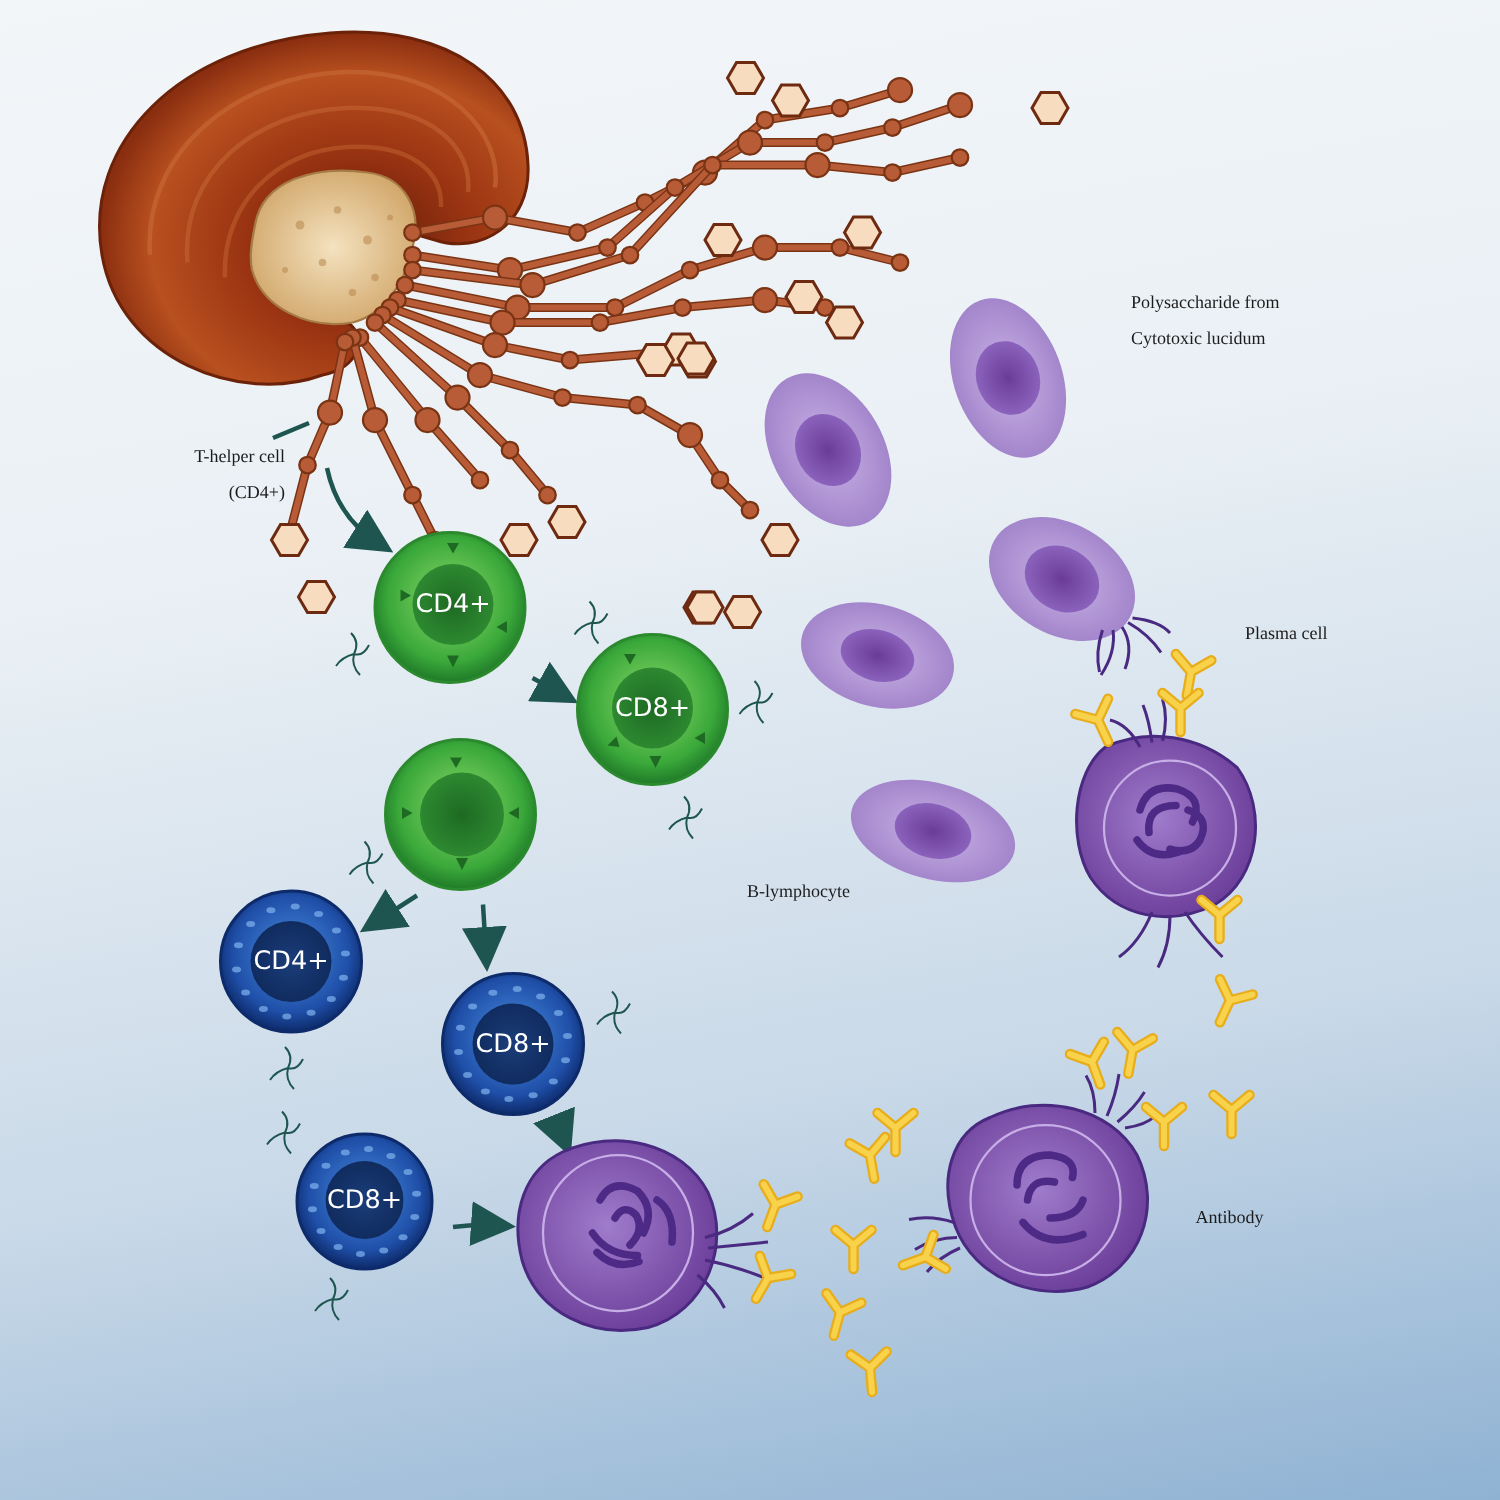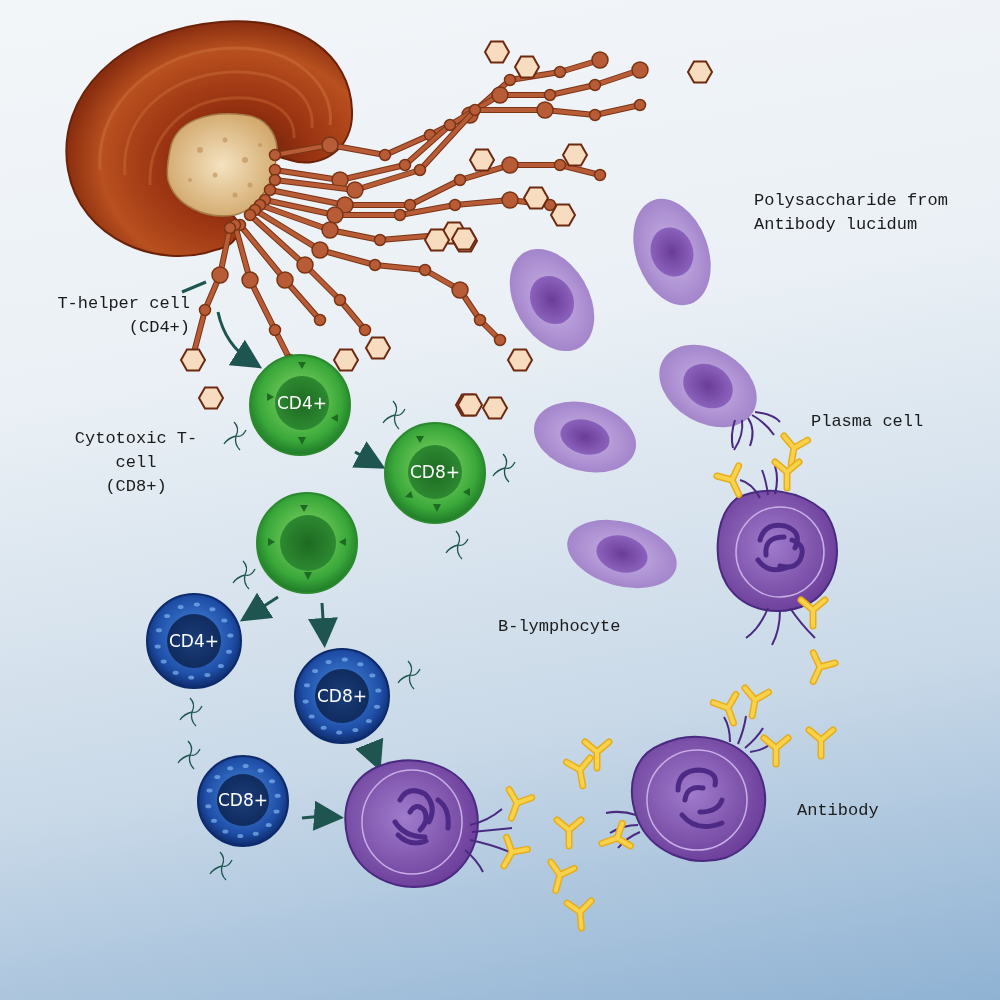--- a/index.html
+++ b/index.html
@@ -1,20 +1,20 @@
 <!DOCTYPE html>
 <html><head>
 <meta charset="utf-8">
 <style>
   html, body { margin: 0; padding: 0; }
   body { width: 1000px; height: 1000px; overflow: hidden; font-family: "DejaVu Sans", sans-serif; }
   #stage { position: relative; width: 1000px; height: 1000px;
     background: linear-gradient(170deg, #f3f6f9 0%, #eaf0f5 35%, #c9d9e8 70%, #8fb2d3 100%); }
   svg { position: absolute; left: 0; top: 0; }
-  .label { position: absolute; color: #1b1b1b; font-family: Liberation Mono, monospace; font-size: 17px; line-height: 24px; }
+  .label { position: absolute; color: #1b1b1b; font-family: Liberation Serif, serif; font-size: 12px; line-height: 24px; }
   .cell-text { font-family: "DejaVu Sans", sans-serif; font-size: 17px; fill: #ffffff; text-anchor: middle; dominant-baseline: central; }
 </style>
 </head>
 <body>
 
 <div id="stage">
   <svg id="art" width="1000" height="1000" viewBox="0 0 1000 1000">
     <defs>
       <radialGradient id="gGreen" cx="50%" cy="45%" r="55%">
         <stop offset="0%" stop-color="#8ddc6a"></stop>
@@ -411,24 +411,20 @@
         <use href="#antibody" transform="translate(813,610) rotate(0)"></use>
         <use href="#antibody" transform="translate(617,838) rotate(70)"></use>
         <use href="#antibody" transform="translate(787,472) rotate(0)"></use>
       </g>
   </svg>
 
   <div class="label" style="left:50px; top:292px; text-align:right; width:140px;">
     <div>T-helper cell</div>
     <div>(CD4+)</div>
   </div>
-  <div class="label" style="left:56px; top:427px; text-align:center; width:160px;">
-    <div>Cytotoxic T-cell</div>
-    <div>(CD8+)</div>
-  </div>
   <div class="label" style="left:754px; top:189px;">
     <div>Polysaccharide from</div>
-    <div>Antibody lucidum</div>
+    <div>Cytotoxic lucidum</div>
   </div>
-  <div class="label" style="left:811px; top:410px;">Plasma cell</div>
-  <div class="label" style="left:498px; top:615px;">B-lymphocyte</div>
+  <div class="label" style="left:830px; top:410px;">Plasma cell</div>
+  <div class="label" style="left:498px; top:582px;">B-lymphocyte</div>
   <div class="label" style="left:787px; top:799px;margin-left:10px;">Antibody</div>
 </div>
 
 </body></html>

